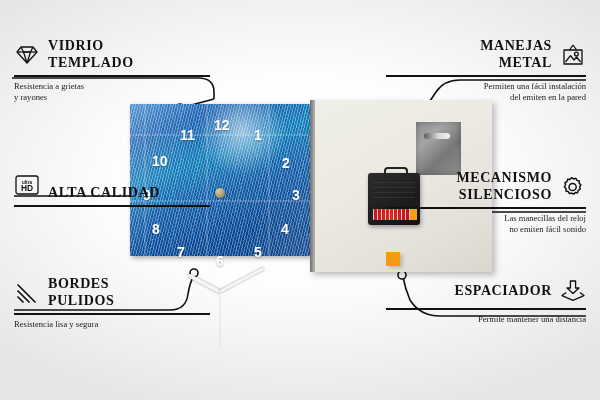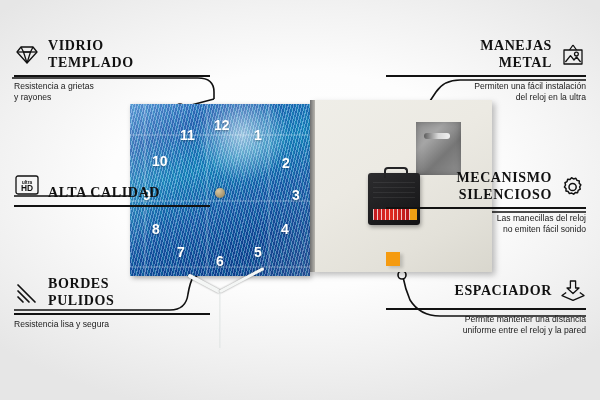--- a/index.html
+++ b/index.html
@@ -12,21 +12,21 @@
     position:relative;width:600px;height:400px;
     background:
       radial-gradient(ellipse 70% 60% at 50% 45%, #ffffff 0%, #fdfdfd 45%, #f2f2f2 72%, #e6e6e6 100%);
     overflow:hidden;
   }
   
   #wires{position:absolute;left:0;top:0;width:600px;height:400px;}
   
   .product{position:absolute;}
   #clock-panel{
-    left:130px;top:104px;width:180px;height:172px;
+    left:130px;top:104px;width:180px;height:152px;
     background:
       radial-gradient(circle at 62% 18%, rgba(255,255,255,.55) 0%, rgba(255,255,255,0) 26%),
       repeating-linear-gradient(104deg, rgba(255,255,255,.30) 0px, rgba(255,255,255,.30) 1px, rgba(0,0,0,.10) 1px, rgba(0,0,0,.10) 2.6px),
       repeating-linear-gradient(72deg, rgba(0,255,220,.13) 0px, rgba(0,255,220,.13) 2px, rgba(0,0,0,0) 2px, rgba(0,0,0,0) 6px),
       linear-gradient(160deg,#2f7fd6 0%, #1f63bd 18%, #1b86c9 38%, #1a5fb4 58%, #0f4aa0 78%, #0d3f92 100%);
     box-shadow: 2px 2px 5px rgba(0,0,0,.33);
   }
   #clock-grid{position:absolute;inset:0;
     background:
       linear-gradient(to right, rgba(255,255,255,.16) 0 2px, transparent 2px 100%) 14px 0/ 62px 100%,
@@ -73,21 +73,21 @@
     box-shadow:3px 2px 3px rgba(0,0,0,.16);}
   
   .feature{position:absolute;width:200px;}
   .feature.left{text-align:left;}
   .feature.right{text-align:right;}
   .f-head{display:flex;align-items:center;gap:8px;}
   .feature.right .f-head{flex-direction:row-reverse;}
   .f-title{font-family:"Liberation Serif",serif;font-weight:700;font-size:14px;
     letter-spacing:.6px;color:#111;line-height:1.18;text-transform:uppercase;}
   .f-rule{height:1.6px;background:#121212;margin:4px 0 4px 0;}
-  .f-sub{font-family:Liberation Sans, sans-serif;font-size:8.6px;color:#1a1a1a;
+  .f-sub{font-family:Liberation Serif, serif;font-size:8.6px;color:#1a1a1a;
     line-height:1.35;}
   .f-icon{width:26px;height:26px;flex:0 0 26px;display:flex;align-items:center;justify-content:center;}
   .f-icon svg{display:block;}
   #f-vidrio{left:14px;top:38px;}
   #f-impresion{left:14px;top:168px;}
   #f-bordes{left:14px;top:276px;}
   #f-manejas{left:386px;top:38px;}
   #f-mecanismo{left:386px;top:170px;}
   #f-espaciador{left:386px;top:278px;}
   #f-vidrio .f-rule{width:196px;}
@@ -241,21 +241,21 @@
         </svg>
       </span>
       <span class="f-title">
         <span>MANEJAS</span><br>
         <span>METAL</span>
       </span>
     </div>
     <div class="f-rule"></div>
     <div class="f-sub">
       <span>Permiten una fácil instalación</span><br>
-      <span>del reloj en la ultra</span>
+      <span>del emiten en la pared</span>
     </div>
   </div>
 
   <div class="feature right" id="f-mecanismo">
     <div class="f-head">
       <span class="f-icon">
         <svg width="26" height="24" viewBox="0 0 26 24">
           <g fill="none" stroke="#111" stroke-width="1.5" stroke-linejoin="round">
             <path d="M13 2.6 l2.1 1.2 2.3-.6 1.2 2.1 2.3.6 -.1 2.4 1.7 1.6 -1.2 2.1 .6 2.3 -2.1 1.2 -.6 2.3 -2.4-.1 -1.6 1.7 -2.1-1.2 -2.3 .6 -1.2-2.1 -2.3-.6 .1-2.4 -1.7-1.6 1.2-2.1 -.6-2.3 2.1-1.2 .6-2.3 2.4 .1 Z" transform="translate(-1.2,0.2) scale(0.98)"></path>
             <circle cx="12.6" cy="12" r="3.6"></circle>
@@ -284,17 +284,16 @@
           </g>
         </svg>
       </span>
       <span class="f-title">
         <span>ESPACIADOR</span><br>
       </span>
     </div>
     <div class="f-rule"></div>
     <div class="f-sub">
       <span>Permite mantener una distancia</span><br>
-      <span>uniforme entre el reloj y la pared</span>
     </div>
   </div>
 
 </div>
 
 </body></html>

